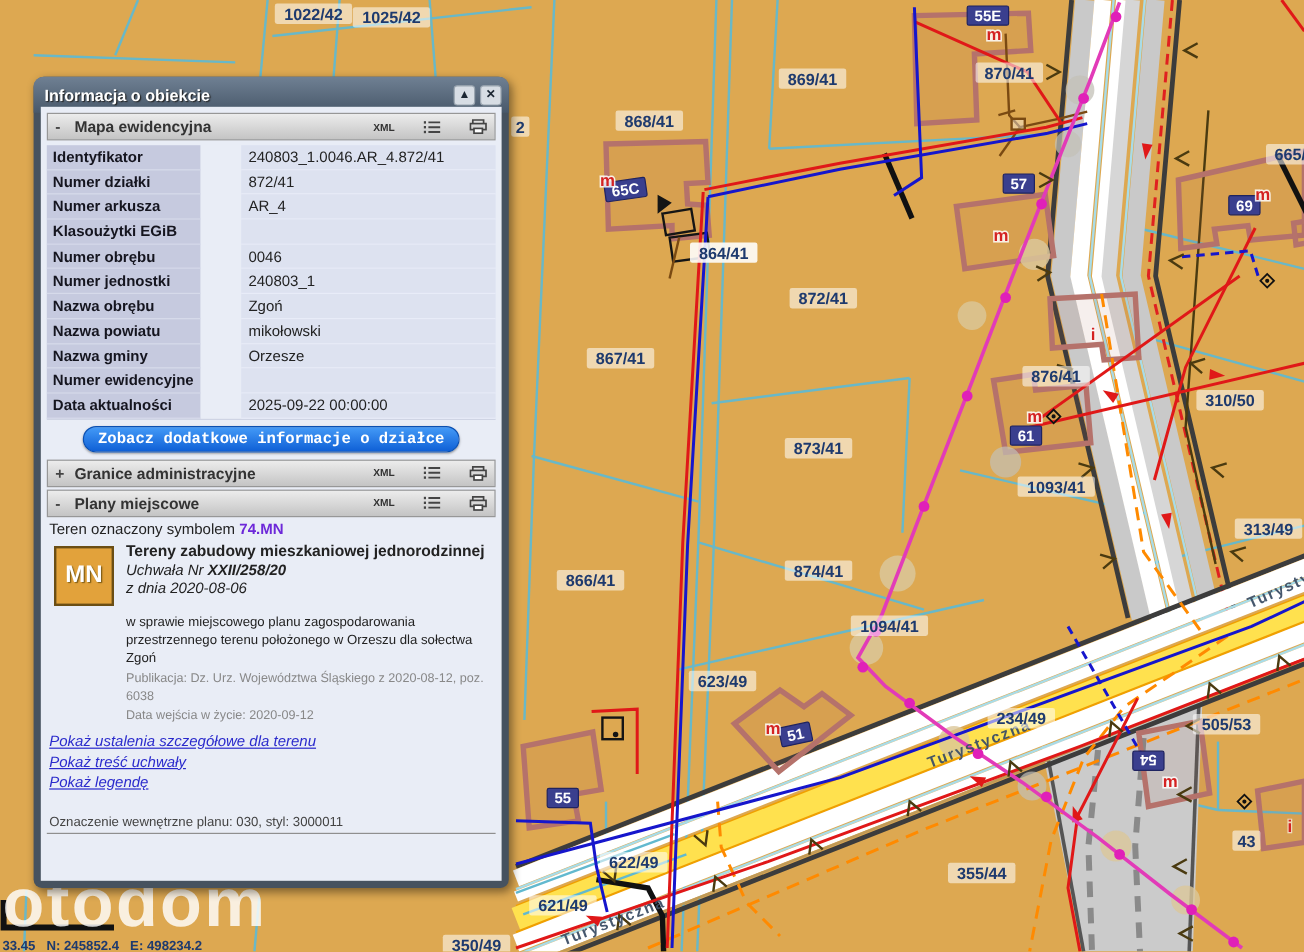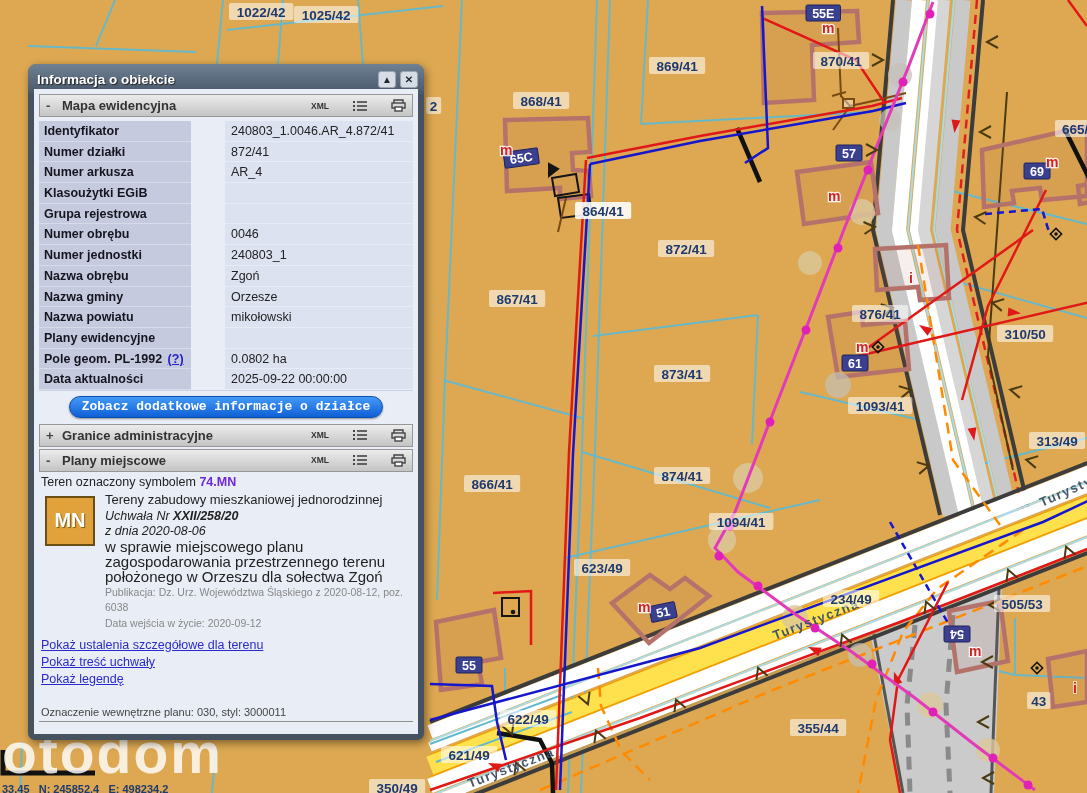--- a/index.html
+++ b/index.html
@@ -28,43 +28,43 @@
           background:linear-gradient(#ececec,#c4c4c4);border:1px solid #979797;
           font-size:13px;font-weight:bold;color:#333;padding:0 6px;cursor:pointer;}
   .secbar .tgl{width:16px;color:#444;}
   .secbar .st{flex:1;}
   .secbar .tools{display:flex;align-items:center;gap:24px;}
   .xmlb{font-size:8.5px;font-weight:bold;color:#333;cursor:pointer;}
   .iconb{cursor:pointer;display:flex;}
   
   #attr-table{margin:4px 0 2px 0;border-bottom:1px solid #cfd4e4;}
   .arow{display:flex;height:20.7px;line-height:20.7px;font-size:12.5px;}
-  .arow .lab{width:152px;background:#c6cadf;font-weight:bold;color:#15151f;
+  .arow .lab{width:128px;background:#c6cadf;font-weight:bold;color:#15151f;
              padding-left:5px;box-sizing:border-box;border-bottom:1px solid #d6daea;white-space:nowrap;}
   .arow .val{flex:1;background:#dde2f0;color:#222;padding-left:6px;
              border-bottom:1px solid #e8ecf8;white-space:nowrap;margin-left:34px;}
   .arow .help{color:#2222cc;text-decoration:underline;cursor:pointer;margin-left:2px;}
   #more-btn{display:block;margin:5px auto 6px auto;width:314px;height:22px;
             border-radius:11px;border:1px solid #0b4fb0;color:#fff;font-weight:bold;
             font-size:13px;background:linear-gradient(#449af7,#0f60d6);
             box-shadow:0 1px 2px rgba(0,0,0,.4);cursor:pointer;font-family:Liberation Mono, monospace;}
   
   #plan-intro{font-size:12.5px;color:#222;margin:3px 0 3px 2px;}
   #plan-intro b{color:#6d28d9;}
   #plan-block{display:flex;margin:2px 0 2px 2px;}
   #mn-badge{width:46px;height:46px;margin:4px 10px 0 4px;flex:none;
             background:#e2a23b;border:2px solid #6b4e14;color:#fff;font-weight:bold;
             font-size:20px;display:flex;align-items:center;justify-content:center;
             text-shadow:1px 1px 1px #7a5a15;}
   #plan-info{font-size:12.5px;color:#222;line-height:15px;}
-  .zone-title{font-weight:normal;font-size:13px;margin-bottom:2px;}
+  .zone-title{font-weight:bold;font-size:13px;margin-bottom:2px;}
   .uch{font-style:italic;}
-  .desc{font-size:15px;margin-top:0;}
+  .desc{font-size:11px;margin-top:14px;}
   .greyline{font-size:10.5px;color:#888;margin-top:1px;}
-  #plan-links{margin:6px 0 2px 2px;}
+  #plan-links{margin:6px 0 2px 2px;font-style:italic;}
   #plan-links a{display:block;color:#2a2acc;font-size:12.5px;line-height:17px;
                 text-decoration:underline;cursor:pointer;}
   #plan-note{font-size:11px;color:#444;margin:18px 0 3px 2px;}
   #plan-hr{border:none;border-top:1px solid #8f8f8f;margin:2px 0;}
   
   #watermark{position:absolute;left:2px;top:720px;font-size:57px;font-weight:bold;
              letter-spacing:2px;color:rgba(255,255,255,.82);z-index:4;pointer-events:none;}
   #wm-bracket{position:absolute;left:0;top:745px;z-index:4;pointer-events:none;}
   #statusbar{position:absolute;left:2px;top:783px;font-size:11px;font-weight:bold;
              color:#1e3a6e;z-index:4;white-space:pre;}
@@ -500,50 +500,42 @@
         </div>
         <div class="arow">
           <div class="lab">Numer arkusza</div>
           <div class="val">AR_4</div>
         </div>
         <div class="arow">
           <div class="lab">Klasoużytki EGiB</div>
           <div class="val"></div>
         </div>
         <div class="arow">
-          <div class="lab">Grupa rejestrowa</div>
-          <div class="val"></div>
-        </div>
-        <div class="arow">
           <div class="lab">Numer obrębu</div>
           <div class="val">0046</div>
         </div>
         <div class="arow">
           <div class="lab">Numer jednostki</div>
           <div class="val">240803_1</div>
         </div>
         <div class="arow">
           <div class="lab">Nazwa obrębu</div>
           <div class="val">Zgoń</div>
         </div>
         <div class="arow">
+          <div class="lab">Nazwa powiatu</div>
+          <div class="val">mikołowski</div>
+        </div>
+        <div class="arow">
           <div class="lab">Nazwa gminy</div>
           <div class="val">Orzesze</div>
         </div>
         <div class="arow">
-          <div class="lab">Nazwa powiatu</div>
-          <div class="val">mikołowski</div>
-        </div>
-        <div class="arow">
-          <div class="lab">Plany ewidencyjne</div>
+          <div class="lab">Numer ewidencyjne</div>
           <div class="val"></div>
-        </div>
-        <div class="arow">
-          <div class="lab">Pole geom. PL-1992 <span class="help">(?)</span></div>
-          <div class="val">0.0802 ha</div>
         </div>
         <div class="arow">
           <div class="lab">Data aktualności</div>
           <div class="val">2025-09-22 00:00:00</div>
         </div>
       </div>
 
     <button id="more-btn">Zobacz dodatkowe informacje o działce</button>
 
     <div class="secbar">

